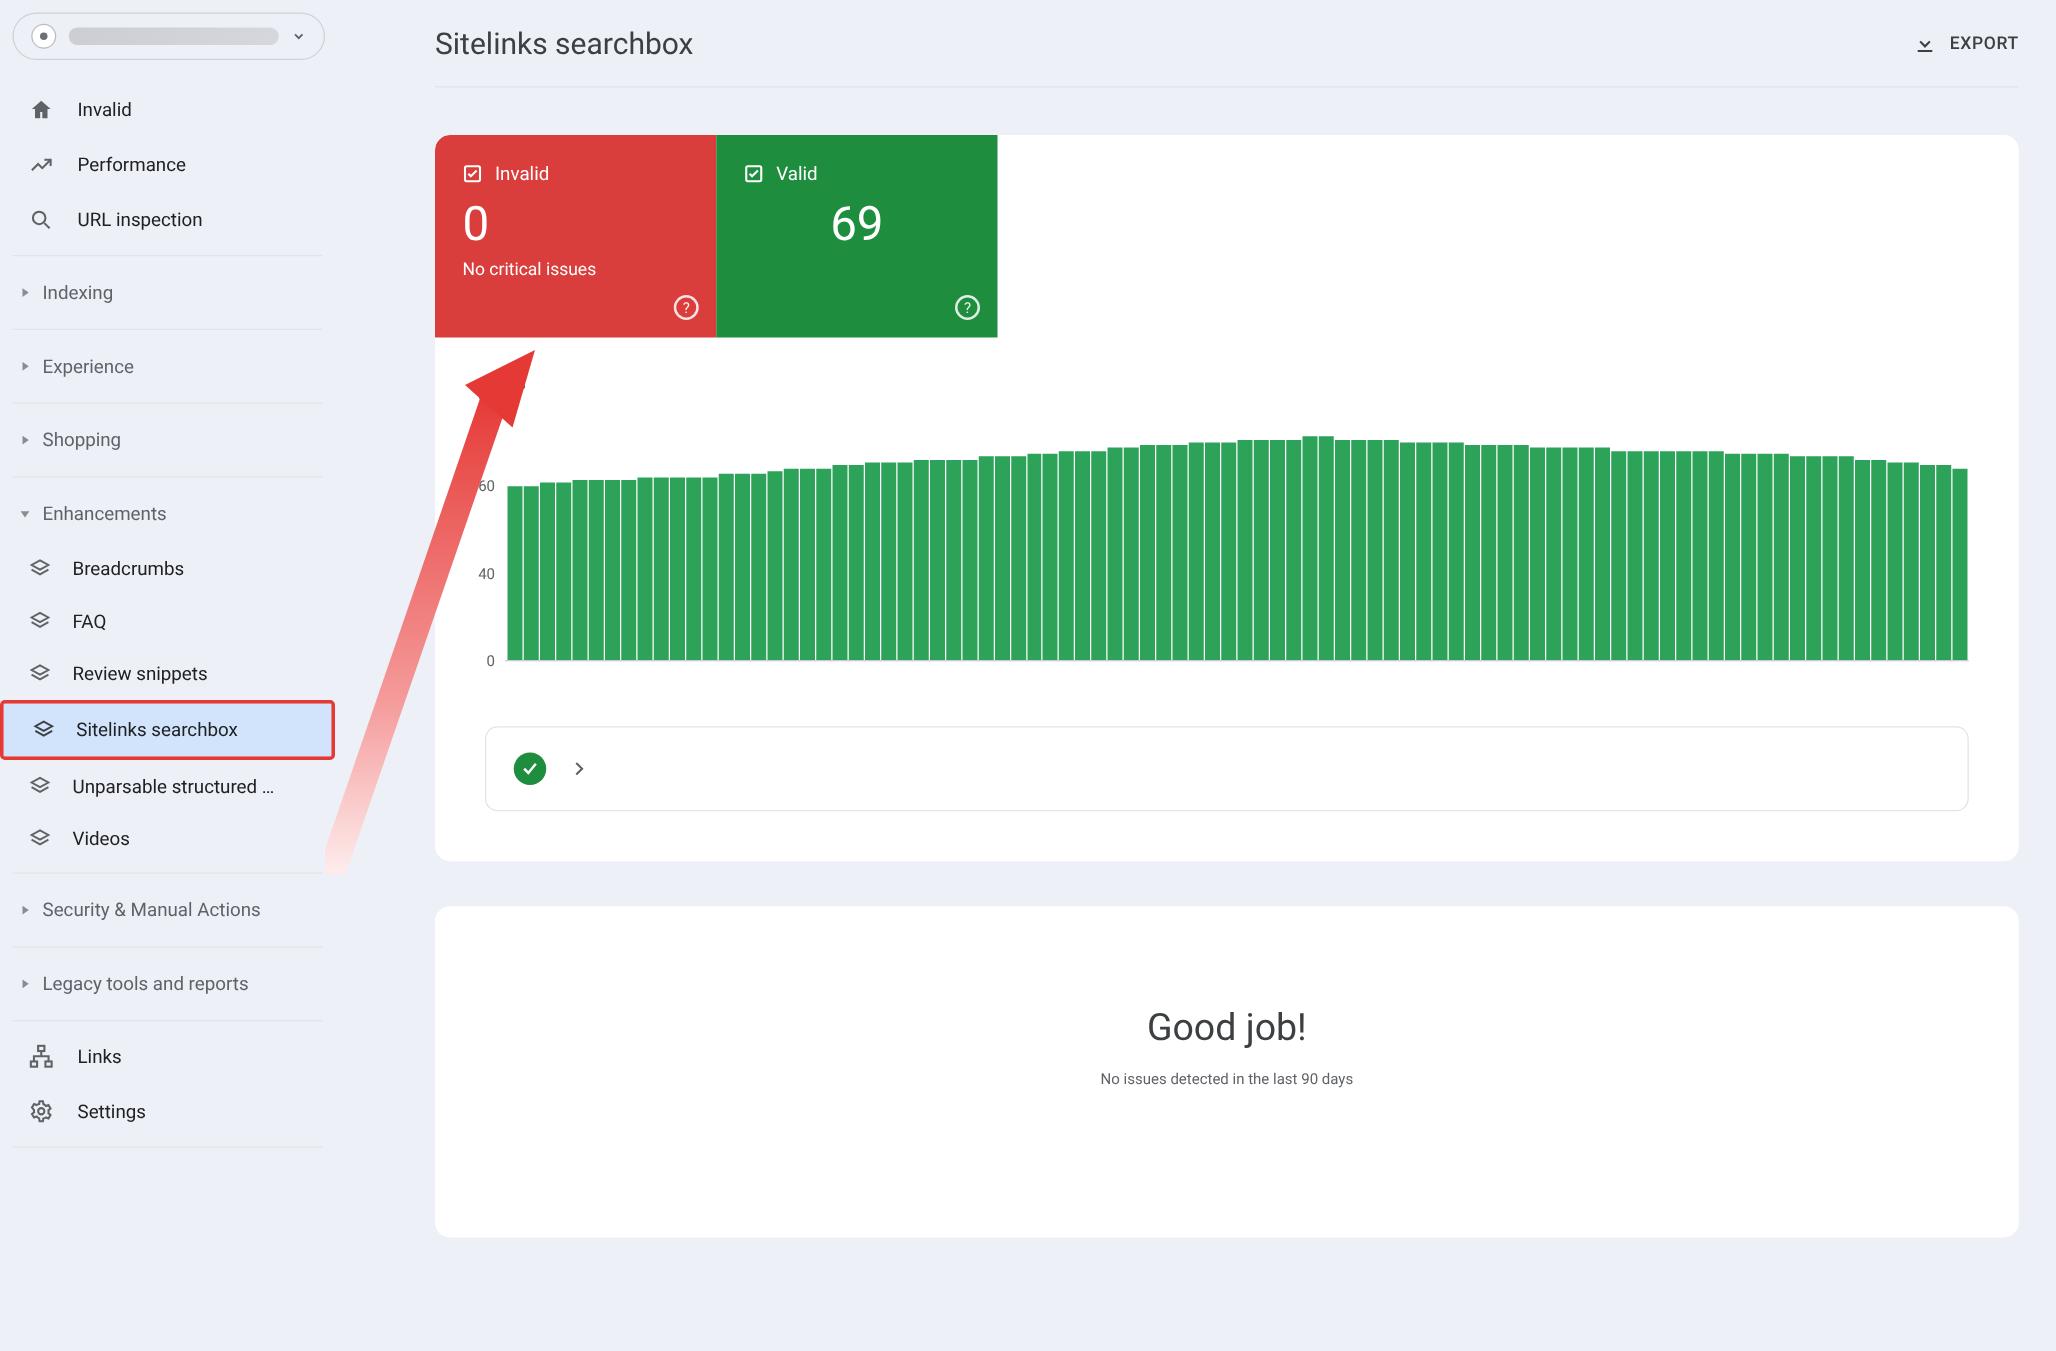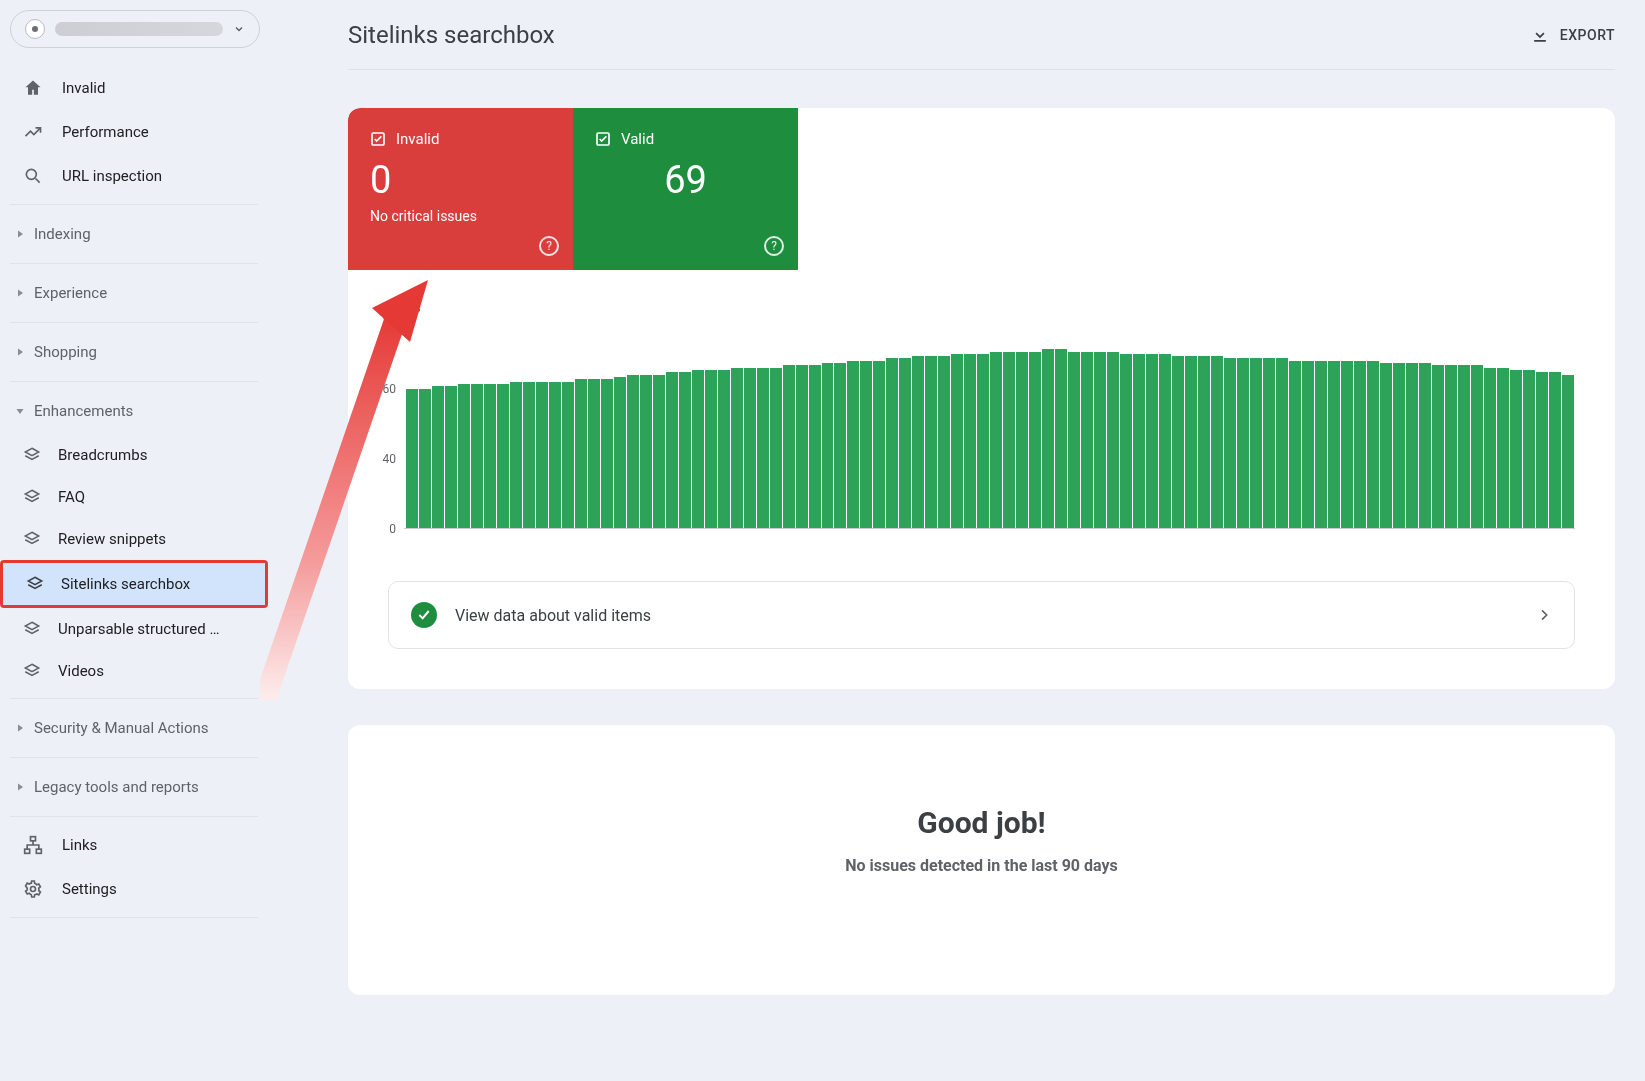--- a/index.html
+++ b/index.html
@@ -152,24 +152,24 @@
   }
   .check-circle{
     width:26px;height:26px;border-radius:50%;background:#1E8E3E;
     display:flex;align-items:center;justify-content:center;color:#fff;
   }
   .view-label{font-size:16px;color:#3C4043;flex:1;}
   .chev-r{color:var(--muted);}
 
   .card2{
     background:var(--card);border-radius:12px;margin-top:36px;
-    padding:80px 17px 120px;text-align:center;font-weight:bold;
+    padding:80px 17px 120px;text-align:center;
   }
   .goodjob{font-size:30px;color:#3C4043;margin-bottom:16px;}
-  .goodsub{font-size:16px;color:var(--muted);}
+  .goodsub{font-size:12px;color:var(--muted);}
 
   
   .arrow-ann{
     position:absolute;
     left:260px;top:280px;
     width:180px;height:420px;
     pointer-events:none;
   }
 
   svg{display:block;}
@@ -504,21 +504,20 @@
         </div>
       </div>
     </div>
 
     <div class="view-row">
       <span class="check-circle">
         <svg width="16" height="16" viewBox="0 0 24 24" fill="none" stroke="#fff" stroke-width="3">
             <path d="M5 12l5 5 9-11"></path>
           </svg>
       </span>
-      <span class="view-label">View data about valid items</span>
       <span class="chev-r">
         <svg width="16" height="16" viewBox="0 0 24 24" fill="none" stroke="#5F6368" stroke-width="2.5">
             <path d="M9 5l7 7-7 7"></path>
           </svg>
       </span>
     </div>
   </section>
 
   <section class="card2">
     <div class="goodjob">Good job!</div>

